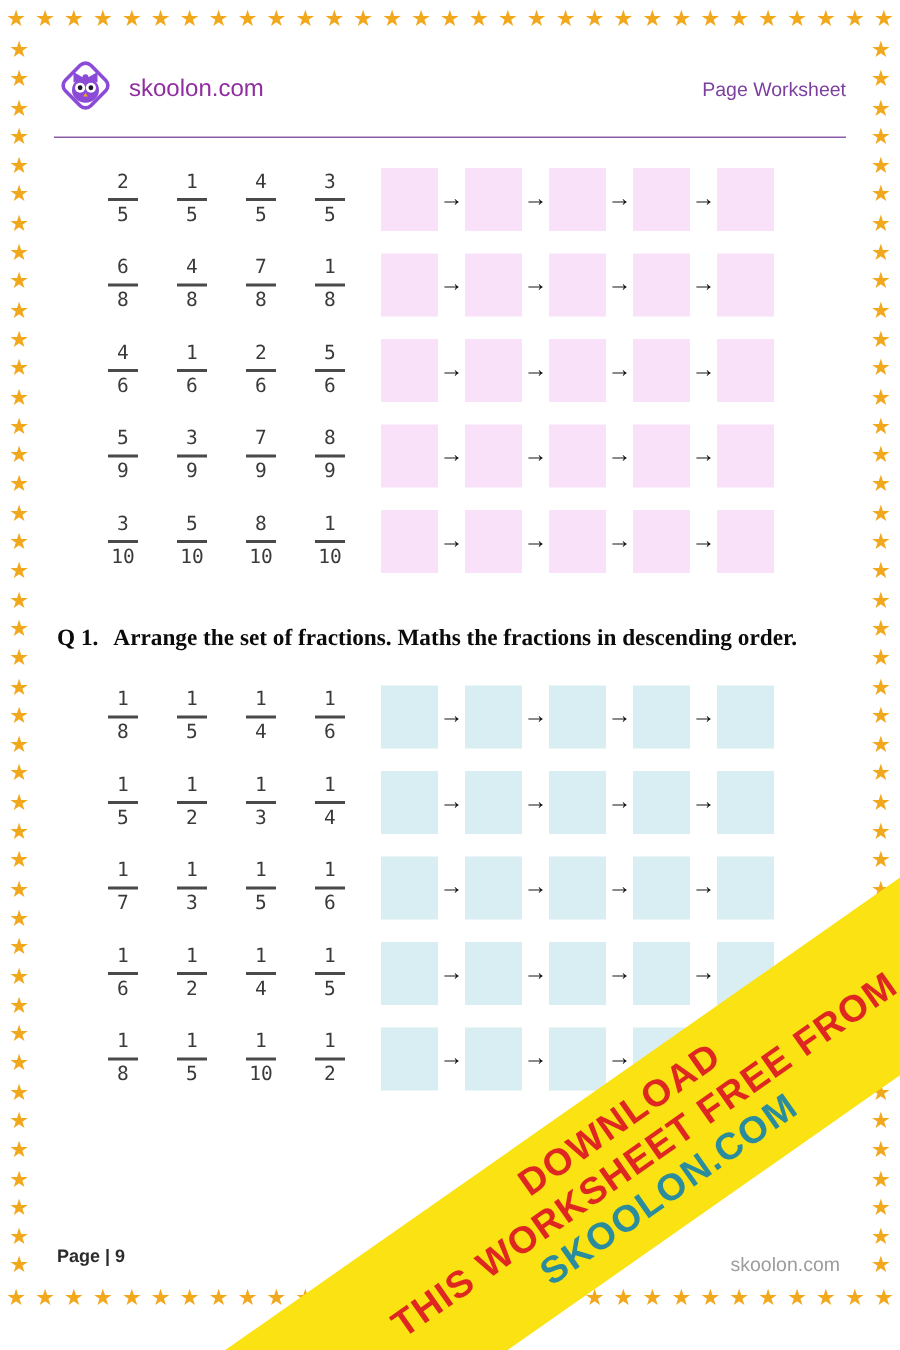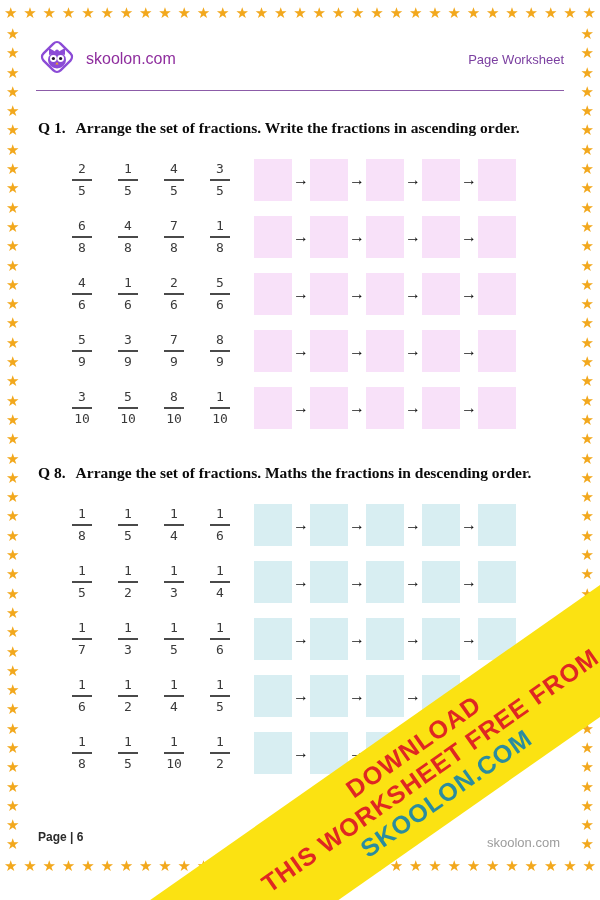--- a/index.html
+++ b/index.html
@@ -235,346 +235,343 @@
         </svg>
       </span>
       <span class="logo-text">skoolon.com</span>
     </div>
     <div class="header-right">Page Worksheet</div>
   </div>
   <div class="divider"></div>
 
 
   <div>
+    <div class="q-rows">
+        <div class="frac-row">
+          <div class="fracs">
+            <div class="frac">
+              <div class="num">2</div>
+              <div class="den">5</div>
+            </div>
+            <div class="frac">
+              <div class="num">1</div>
+              <div class="den">5</div>
+            </div>
+            <div class="frac">
+              <div class="num">4</div>
+              <div class="den">5</div>
+            </div>
+            <div class="frac">
+              <div class="num">3</div>
+              <div class="den">5</div>
+            </div>
+          </div>
+          <div class="boxes">
+            <div class="abox" style="background: rgb(248, 225, 249);"></div>
+            <span class="arrow">→</span>
+            <div class="abox" style="background: rgb(248, 225, 249);"></div>
+            <span class="arrow">→</span>
+            <div class="abox" style="background: rgb(248, 225, 249);"></div>
+            <span class="arrow">→</span>
+            <div class="abox" style="background: rgb(248, 225, 249);"></div>
+            <span class="arrow">→</span>
+            <div class="abox" style="background: rgb(248, 225, 249);"></div>
+          </div>
+        </div>
+        <div class="frac-row">
+          <div class="fracs">
+            <div class="frac">
+              <div class="num">6</div>
+              <div class="den">8</div>
+            </div>
+            <div class="frac">
+              <div class="num">4</div>
+              <div class="den">8</div>
+            </div>
+            <div class="frac">
+              <div class="num">7</div>
+              <div class="den">8</div>
+            </div>
+            <div class="frac">
+              <div class="num">1</div>
+              <div class="den">8</div>
+            </div>
+          </div>
+          <div class="boxes">
+            <div class="abox" style="background: rgb(248, 225, 249);"></div>
+            <span class="arrow">→</span>
+            <div class="abox" style="background: rgb(248, 225, 249);"></div>
+            <span class="arrow">→</span>
+            <div class="abox" style="background: rgb(248, 225, 249);"></div>
+            <span class="arrow">→</span>
+            <div class="abox" style="background: rgb(248, 225, 249);"></div>
+            <span class="arrow">→</span>
+            <div class="abox" style="background: rgb(248, 225, 249);"></div>
+          </div>
+        </div>
+        <div class="frac-row">
+          <div class="fracs">
+            <div class="frac">
+              <div class="num">4</div>
+              <div class="den">6</div>
+            </div>
+            <div class="frac">
+              <div class="num">1</div>
+              <div class="den">6</div>
+            </div>
+            <div class="frac">
+              <div class="num">2</div>
+              <div class="den">6</div>
+            </div>
+            <div class="frac">
+              <div class="num">5</div>
+              <div class="den">6</div>
+            </div>
+          </div>
+          <div class="boxes">
+            <div class="abox" style="background: rgb(248, 225, 249);"></div>
+            <span class="arrow">→</span>
+            <div class="abox" style="background: rgb(248, 225, 249);"></div>
+            <span class="arrow">→</span>
+            <div class="abox" style="background: rgb(248, 225, 249);"></div>
+            <span class="arrow">→</span>
+            <div class="abox" style="background: rgb(248, 225, 249);"></div>
+            <span class="arrow">→</span>
+            <div class="abox" style="background: rgb(248, 225, 249);"></div>
+          </div>
+        </div>
+        <div class="frac-row">
+          <div class="fracs">
+            <div class="frac">
+              <div class="num">5</div>
+              <div class="den">9</div>
+            </div>
+            <div class="frac">
+              <div class="num">3</div>
+              <div class="den">9</div>
+            </div>
+            <div class="frac">
+              <div class="num">7</div>
+              <div class="den">9</div>
+            </div>
+            <div class="frac">
+              <div class="num">8</div>
+              <div class="den">9</div>
+            </div>
+          </div>
+          <div class="boxes">
+            <div class="abox" style="background: rgb(248, 225, 249);"></div>
+            <span class="arrow">→</span>
+            <div class="abox" style="background: rgb(248, 225, 249);"></div>
+            <span class="arrow">→</span>
+            <div class="abox" style="background: rgb(248, 225, 249);"></div>
+            <span class="arrow">→</span>
+            <div class="abox" style="background: rgb(248, 225, 249);"></div>
+            <span class="arrow">→</span>
+            <div class="abox" style="background: rgb(248, 225, 249);"></div>
+          </div>
+        </div>
+        <div class="frac-row">
+          <div class="fracs">
+            <div class="frac">
+              <div class="num">3</div>
+              <div class="den">10</div>
+            </div>
+            <div class="frac">
+              <div class="num">5</div>
+              <div class="den">10</div>
+            </div>
+            <div class="frac">
+              <div class="num">8</div>
+              <div class="den">10</div>
+            </div>
+            <div class="frac">
+              <div class="num">1</div>
+              <div class="den">10</div>
+            </div>
+          </div>
+          <div class="boxes">
+            <div class="abox" style="background: rgb(248, 225, 249);"></div>
+            <span class="arrow">→</span>
+            <div class="abox" style="background: rgb(248, 225, 249);"></div>
+            <span class="arrow">→</span>
+            <div class="abox" style="background: rgb(248, 225, 249);"></div>
+            <span class="arrow">→</span>
+            <div class="abox" style="background: rgb(248, 225, 249);"></div>
+            <span class="arrow">→</span>
+            <div class="abox" style="background: rgb(248, 225, 249);"></div>
+          </div>
+        </div>
+      </div>
+  </div>
+
+  <div>
     <div class="q-heading">
-      <span class="qlabel">Q 1.</span><span>Arrange the set of fractions. Write the fractions in ascending order.</span>
+      <span class="qlabel">Q 1.</span><span>Arrange the set of fractions. Maths the fractions in descending order.</span>
     </div>
     <div class="q-rows">
         <div class="frac-row">
           <div class="fracs">
             <div class="frac">
-              <div class="num">2</div>
-              <div class="den">5</div>
-            </div>
-            <div class="frac">
-              <div class="num">1</div>
-              <div class="den">5</div>
-            </div>
-            <div class="frac">
-              <div class="num">4</div>
-              <div class="den">5</div>
-            </div>
-            <div class="frac">
-              <div class="num">3</div>
-              <div class="den">5</div>
-            </div>
-          </div>
-          <div class="boxes">
-            <div class="abox" style="background: rgb(248, 225, 249);"></div>
-            <span class="arrow">→</span>
-            <div class="abox" style="background: rgb(248, 225, 249);"></div>
-            <span class="arrow">→</span>
-            <div class="abox" style="background: rgb(248, 225, 249);"></div>
-            <span class="arrow">→</span>
-            <div class="abox" style="background: rgb(248, 225, 249);"></div>
-            <span class="arrow">→</span>
-            <div class="abox" style="background: rgb(248, 225, 249);"></div>
-          </div>
-        </div>
-        <div class="frac-row">
-          <div class="fracs">
-            <div class="frac">
-              <div class="num">6</div>
+              <div class="num">1</div>
               <div class="den">8</div>
             </div>
             <div class="frac">
-              <div class="num">4</div>
+              <div class="num">1</div>
+              <div class="den">5</div>
+            </div>
+            <div class="frac">
+              <div class="num">1</div>
+              <div class="den">4</div>
+            </div>
+            <div class="frac">
+              <div class="num">1</div>
+              <div class="den">6</div>
+            </div>
+          </div>
+          <div class="boxes">
+            <div class="abox" style="background: rgb(216, 238, 242);"></div>
+            <span class="arrow">→</span>
+            <div class="abox" style="background: rgb(216, 238, 242);"></div>
+            <span class="arrow">→</span>
+            <div class="abox" style="background: rgb(216, 238, 242);"></div>
+            <span class="arrow">→</span>
+            <div class="abox" style="background: rgb(216, 238, 242);"></div>
+            <span class="arrow">→</span>
+            <div class="abox" style="background: rgb(216, 238, 242);"></div>
+          </div>
+        </div>
+        <div class="frac-row">
+          <div class="fracs">
+            <div class="frac">
+              <div class="num">1</div>
+              <div class="den">5</div>
+            </div>
+            <div class="frac">
+              <div class="num">1</div>
+              <div class="den">2</div>
+            </div>
+            <div class="frac">
+              <div class="num">1</div>
+              <div class="den">3</div>
+            </div>
+            <div class="frac">
+              <div class="num">1</div>
+              <div class="den">4</div>
+            </div>
+          </div>
+          <div class="boxes">
+            <div class="abox" style="background: rgb(216, 238, 242);"></div>
+            <span class="arrow">→</span>
+            <div class="abox" style="background: rgb(216, 238, 242);"></div>
+            <span class="arrow">→</span>
+            <div class="abox" style="background: rgb(216, 238, 242);"></div>
+            <span class="arrow">→</span>
+            <div class="abox" style="background: rgb(216, 238, 242);"></div>
+            <span class="arrow">→</span>
+            <div class="abox" style="background: rgb(216, 238, 242);"></div>
+          </div>
+        </div>
+        <div class="frac-row">
+          <div class="fracs">
+            <div class="frac">
+              <div class="num">1</div>
+              <div class="den">7</div>
+            </div>
+            <div class="frac">
+              <div class="num">1</div>
+              <div class="den">3</div>
+            </div>
+            <div class="frac">
+              <div class="num">1</div>
+              <div class="den">5</div>
+            </div>
+            <div class="frac">
+              <div class="num">1</div>
+              <div class="den">6</div>
+            </div>
+          </div>
+          <div class="boxes">
+            <div class="abox" style="background: rgb(216, 238, 242);"></div>
+            <span class="arrow">→</span>
+            <div class="abox" style="background: rgb(216, 238, 242);"></div>
+            <span class="arrow">→</span>
+            <div class="abox" style="background: rgb(216, 238, 242);"></div>
+            <span class="arrow">→</span>
+            <div class="abox" style="background: rgb(216, 238, 242);"></div>
+            <span class="arrow">→</span>
+            <div class="abox" style="background: rgb(216, 238, 242);"></div>
+          </div>
+        </div>
+        <div class="frac-row">
+          <div class="fracs">
+            <div class="frac">
+              <div class="num">1</div>
+              <div class="den">6</div>
+            </div>
+            <div class="frac">
+              <div class="num">1</div>
+              <div class="den">2</div>
+            </div>
+            <div class="frac">
+              <div class="num">1</div>
+              <div class="den">4</div>
+            </div>
+            <div class="frac">
+              <div class="num">1</div>
+              <div class="den">5</div>
+            </div>
+          </div>
+          <div class="boxes">
+            <div class="abox" style="background: rgb(216, 238, 242);"></div>
+            <span class="arrow">→</span>
+            <div class="abox" style="background: rgb(216, 238, 242);"></div>
+            <span class="arrow">→</span>
+            <div class="abox" style="background: rgb(216, 238, 242);"></div>
+            <span class="arrow">→</span>
+            <div class="abox" style="background: rgb(216, 238, 242);"></div>
+            <span class="arrow">→</span>
+            <div class="abox" style="background: rgb(216, 238, 242);"></div>
+          </div>
+        </div>
+        <div class="frac-row">
+          <div class="fracs">
+            <div class="frac">
+              <div class="num">1</div>
               <div class="den">8</div>
             </div>
             <div class="frac">
-              <div class="num">7</div>
-              <div class="den">8</div>
-            </div>
-            <div class="frac">
-              <div class="num">1</div>
-              <div class="den">8</div>
-            </div>
-          </div>
-          <div class="boxes">
-            <div class="abox" style="background: rgb(248, 225, 249);"></div>
-            <span class="arrow">→</span>
-            <div class="abox" style="background: rgb(248, 225, 249);"></div>
-            <span class="arrow">→</span>
-            <div class="abox" style="background: rgb(248, 225, 249);"></div>
-            <span class="arrow">→</span>
-            <div class="abox" style="background: rgb(248, 225, 249);"></div>
-            <span class="arrow">→</span>
-            <div class="abox" style="background: rgb(248, 225, 249);"></div>
-          </div>
-        </div>
-        <div class="frac-row">
-          <div class="fracs">
-            <div class="frac">
-              <div class="num">4</div>
-              <div class="den">6</div>
-            </div>
-            <div class="frac">
-              <div class="num">1</div>
-              <div class="den">6</div>
-            </div>
-            <div class="frac">
-              <div class="num">2</div>
-              <div class="den">6</div>
-            </div>
-            <div class="frac">
-              <div class="num">5</div>
-              <div class="den">6</div>
-            </div>
-          </div>
-          <div class="boxes">
-            <div class="abox" style="background: rgb(248, 225, 249);"></div>
-            <span class="arrow">→</span>
-            <div class="abox" style="background: rgb(248, 225, 249);"></div>
-            <span class="arrow">→</span>
-            <div class="abox" style="background: rgb(248, 225, 249);"></div>
-            <span class="arrow">→</span>
-            <div class="abox" style="background: rgb(248, 225, 249);"></div>
-            <span class="arrow">→</span>
-            <div class="abox" style="background: rgb(248, 225, 249);"></div>
-          </div>
-        </div>
-        <div class="frac-row">
-          <div class="fracs">
-            <div class="frac">
-              <div class="num">5</div>
-              <div class="den">9</div>
-            </div>
-            <div class="frac">
-              <div class="num">3</div>
-              <div class="den">9</div>
-            </div>
-            <div class="frac">
-              <div class="num">7</div>
-              <div class="den">9</div>
-            </div>
-            <div class="frac">
-              <div class="num">8</div>
-              <div class="den">9</div>
-            </div>
-          </div>
-          <div class="boxes">
-            <div class="abox" style="background: rgb(248, 225, 249);"></div>
-            <span class="arrow">→</span>
-            <div class="abox" style="background: rgb(248, 225, 249);"></div>
-            <span class="arrow">→</span>
-            <div class="abox" style="background: rgb(248, 225, 249);"></div>
-            <span class="arrow">→</span>
-            <div class="abox" style="background: rgb(248, 225, 249);"></div>
-            <span class="arrow">→</span>
-            <div class="abox" style="background: rgb(248, 225, 249);"></div>
-          </div>
-        </div>
-        <div class="frac-row">
-          <div class="fracs">
-            <div class="frac">
-              <div class="num">3</div>
+              <div class="num">1</div>
+              <div class="den">5</div>
+            </div>
+            <div class="frac">
+              <div class="num">1</div>
               <div class="den">10</div>
             </div>
             <div class="frac">
-              <div class="num">5</div>
-              <div class="den">10</div>
-            </div>
-            <div class="frac">
-              <div class="num">8</div>
-              <div class="den">10</div>
-            </div>
-            <div class="frac">
-              <div class="num">1</div>
-              <div class="den">10</div>
-            </div>
-          </div>
-          <div class="boxes">
-            <div class="abox" style="background: rgb(248, 225, 249);"></div>
-            <span class="arrow">→</span>
-            <div class="abox" style="background: rgb(248, 225, 249);"></div>
-            <span class="arrow">→</span>
-            <div class="abox" style="background: rgb(248, 225, 249);"></div>
-            <span class="arrow">→</span>
-            <div class="abox" style="background: rgb(248, 225, 249);"></div>
-            <span class="arrow">→</span>
-            <div class="abox" style="background: rgb(248, 225, 249);"></div>
+              <div class="num">1</div>
+              <div class="den">2</div>
+            </div>
+          </div>
+          <div class="boxes">
+            <div class="abox" style="background: rgb(216, 238, 242);"></div>
+            <span class="arrow">→</span>
+            <div class="abox" style="background: rgb(216, 238, 242);"></div>
+            <span class="arrow">→</span>
+            <div class="abox" style="background: rgb(216, 238, 242);"></div>
+            <span class="arrow">→</span>
+            <div class="abox" style="background: rgb(216, 238, 242);"></div>
+            <span class="arrow">→</span>
+            <div class="abox" style="background: rgb(216, 238, 242);"></div>
           </div>
         </div>
       </div>
   </div>
 
-  <div>
-    <div class="q-heading">
-      <span class="qlabel">Q 8.</span><span>Arrange the set of fractions. Maths the fractions in descending order.</span>
-    </div>
-    <div class="q-rows">
-        <div class="frac-row">
-          <div class="fracs">
-            <div class="frac">
-              <div class="num">1</div>
-              <div class="den">8</div>
-            </div>
-            <div class="frac">
-              <div class="num">1</div>
-              <div class="den">5</div>
-            </div>
-            <div class="frac">
-              <div class="num">1</div>
-              <div class="den">4</div>
-            </div>
-            <div class="frac">
-              <div class="num">1</div>
-              <div class="den">6</div>
-            </div>
-          </div>
-          <div class="boxes">
-            <div class="abox" style="background: rgb(216, 238, 242);"></div>
-            <span class="arrow">→</span>
-            <div class="abox" style="background: rgb(216, 238, 242);"></div>
-            <span class="arrow">→</span>
-            <div class="abox" style="background: rgb(216, 238, 242);"></div>
-            <span class="arrow">→</span>
-            <div class="abox" style="background: rgb(216, 238, 242);"></div>
-            <span class="arrow">→</span>
-            <div class="abox" style="background: rgb(216, 238, 242);"></div>
-          </div>
-        </div>
-        <div class="frac-row">
-          <div class="fracs">
-            <div class="frac">
-              <div class="num">1</div>
-              <div class="den">5</div>
-            </div>
-            <div class="frac">
-              <div class="num">1</div>
-              <div class="den">2</div>
-            </div>
-            <div class="frac">
-              <div class="num">1</div>
-              <div class="den">3</div>
-            </div>
-            <div class="frac">
-              <div class="num">1</div>
-              <div class="den">4</div>
-            </div>
-          </div>
-          <div class="boxes">
-            <div class="abox" style="background: rgb(216, 238, 242);"></div>
-            <span class="arrow">→</span>
-            <div class="abox" style="background: rgb(216, 238, 242);"></div>
-            <span class="arrow">→</span>
-            <div class="abox" style="background: rgb(216, 238, 242);"></div>
-            <span class="arrow">→</span>
-            <div class="abox" style="background: rgb(216, 238, 242);"></div>
-            <span class="arrow">→</span>
-            <div class="abox" style="background: rgb(216, 238, 242);"></div>
-          </div>
-        </div>
-        <div class="frac-row">
-          <div class="fracs">
-            <div class="frac">
-              <div class="num">1</div>
-              <div class="den">7</div>
-            </div>
-            <div class="frac">
-              <div class="num">1</div>
-              <div class="den">3</div>
-            </div>
-            <div class="frac">
-              <div class="num">1</div>
-              <div class="den">5</div>
-            </div>
-            <div class="frac">
-              <div class="num">1</div>
-              <div class="den">6</div>
-            </div>
-          </div>
-          <div class="boxes">
-            <div class="abox" style="background: rgb(216, 238, 242);"></div>
-            <span class="arrow">→</span>
-            <div class="abox" style="background: rgb(216, 238, 242);"></div>
-            <span class="arrow">→</span>
-            <div class="abox" style="background: rgb(216, 238, 242);"></div>
-            <span class="arrow">→</span>
-            <div class="abox" style="background: rgb(216, 238, 242);"></div>
-            <span class="arrow">→</span>
-            <div class="abox" style="background: rgb(216, 238, 242);"></div>
-          </div>
-        </div>
-        <div class="frac-row">
-          <div class="fracs">
-            <div class="frac">
-              <div class="num">1</div>
-              <div class="den">6</div>
-            </div>
-            <div class="frac">
-              <div class="num">1</div>
-              <div class="den">2</div>
-            </div>
-            <div class="frac">
-              <div class="num">1</div>
-              <div class="den">4</div>
-            </div>
-            <div class="frac">
-              <div class="num">1</div>
-              <div class="den">5</div>
-            </div>
-          </div>
-          <div class="boxes">
-            <div class="abox" style="background: rgb(216, 238, 242);"></div>
-            <span class="arrow">→</span>
-            <div class="abox" style="background: rgb(216, 238, 242);"></div>
-            <span class="arrow">→</span>
-            <div class="abox" style="background: rgb(216, 238, 242);"></div>
-            <span class="arrow">→</span>
-            <div class="abox" style="background: rgb(216, 238, 242);"></div>
-            <span class="arrow">→</span>
-            <div class="abox" style="background: rgb(216, 238, 242);"></div>
-          </div>
-        </div>
-        <div class="frac-row">
-          <div class="fracs">
-            <div class="frac">
-              <div class="num">1</div>
-              <div class="den">8</div>
-            </div>
-            <div class="frac">
-              <div class="num">1</div>
-              <div class="den">5</div>
-            </div>
-            <div class="frac">
-              <div class="num">1</div>
-              <div class="den">10</div>
-            </div>
-            <div class="frac">
-              <div class="num">1</div>
-              <div class="den">2</div>
-            </div>
-          </div>
-          <div class="boxes">
-            <div class="abox" style="background: rgb(216, 238, 242);"></div>
-            <span class="arrow">→</span>
-            <div class="abox" style="background: rgb(216, 238, 242);"></div>
-            <span class="arrow">→</span>
-            <div class="abox" style="background: rgb(216, 238, 242);"></div>
-            <span class="arrow">→</span>
-            <div class="abox" style="background: rgb(216, 238, 242);"></div>
-            <span class="arrow">→</span>
-            <div class="abox" style="background: rgb(216, 238, 242);"></div>
-          </div>
-        </div>
-      </div>
-  </div>
-
-  <div class="footer-left">Page | 6</div>
+  <div class="footer-left">Page | 9</div>
   <div class="footer-right">skoolon.com</div>
 
   <div class="banner">
     <span class="red">DOWNLOAD</span>
     <span class="red">THIS WORKSHEET FREE FROM</span>
     <span class="teal">SKOOLON.COM</span>
   </div>
 
 </div>
 

